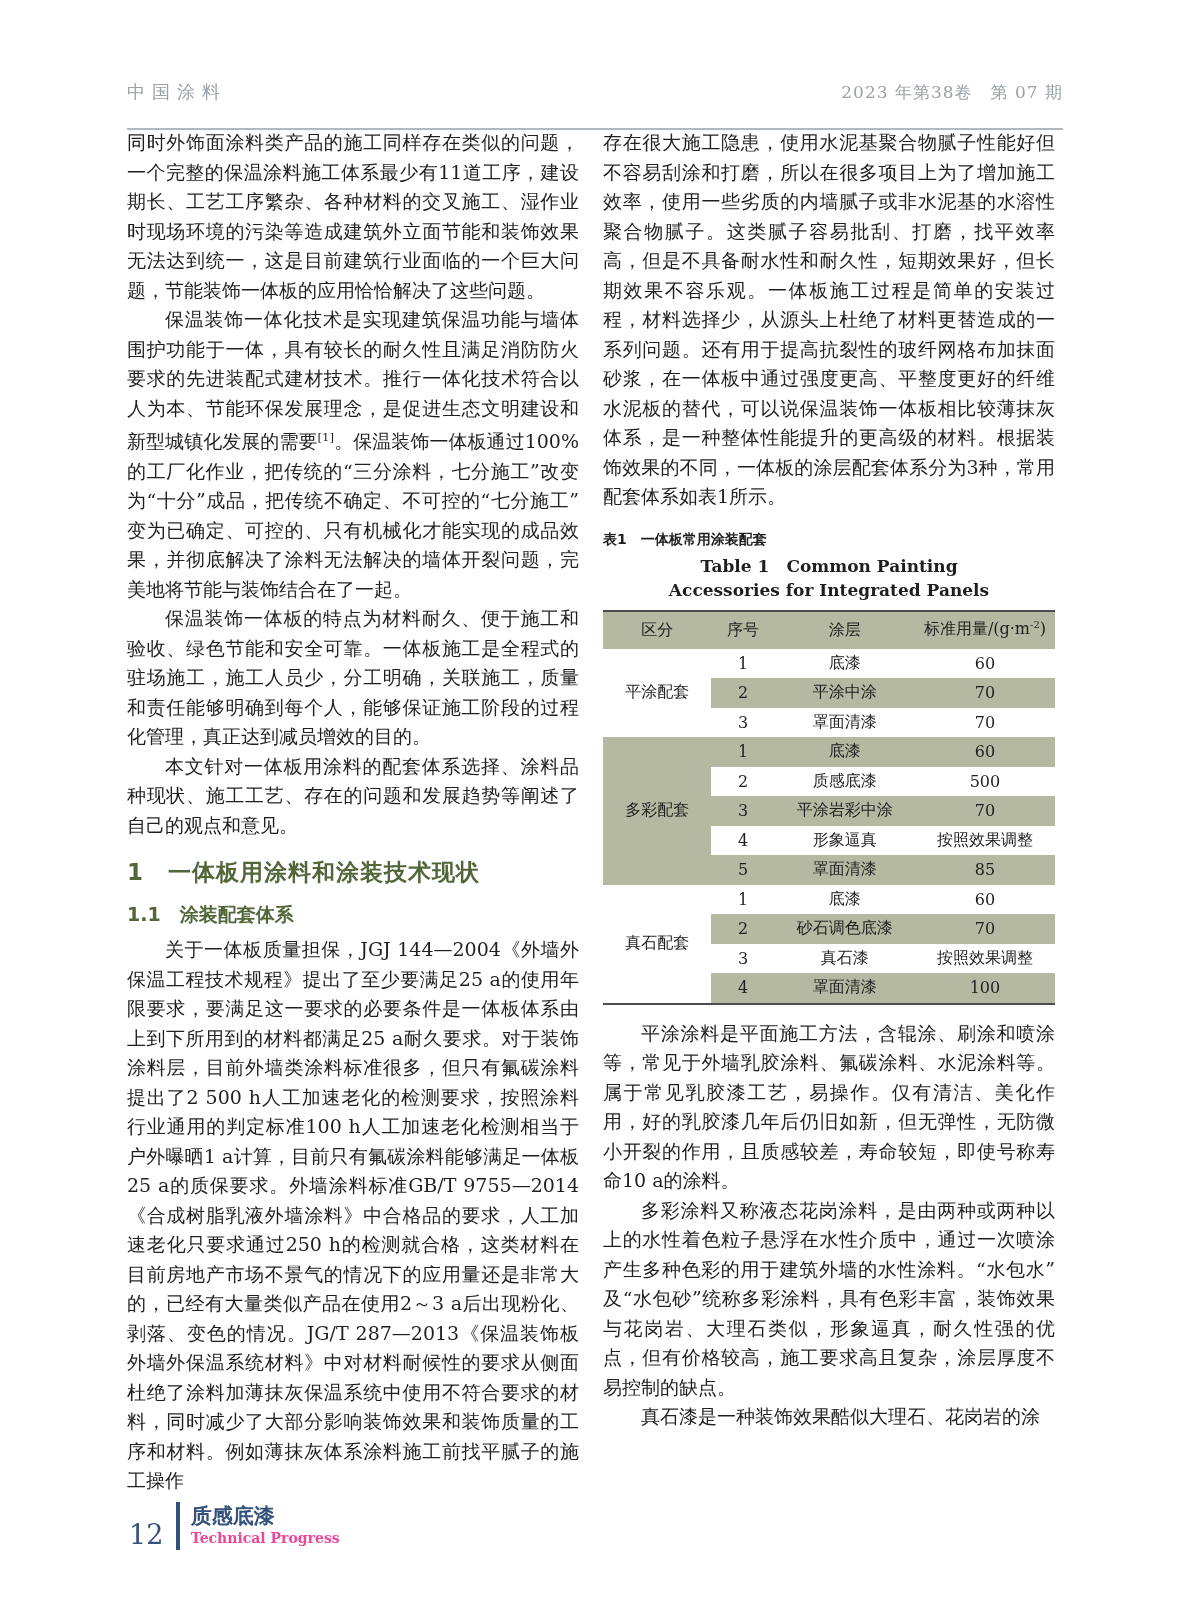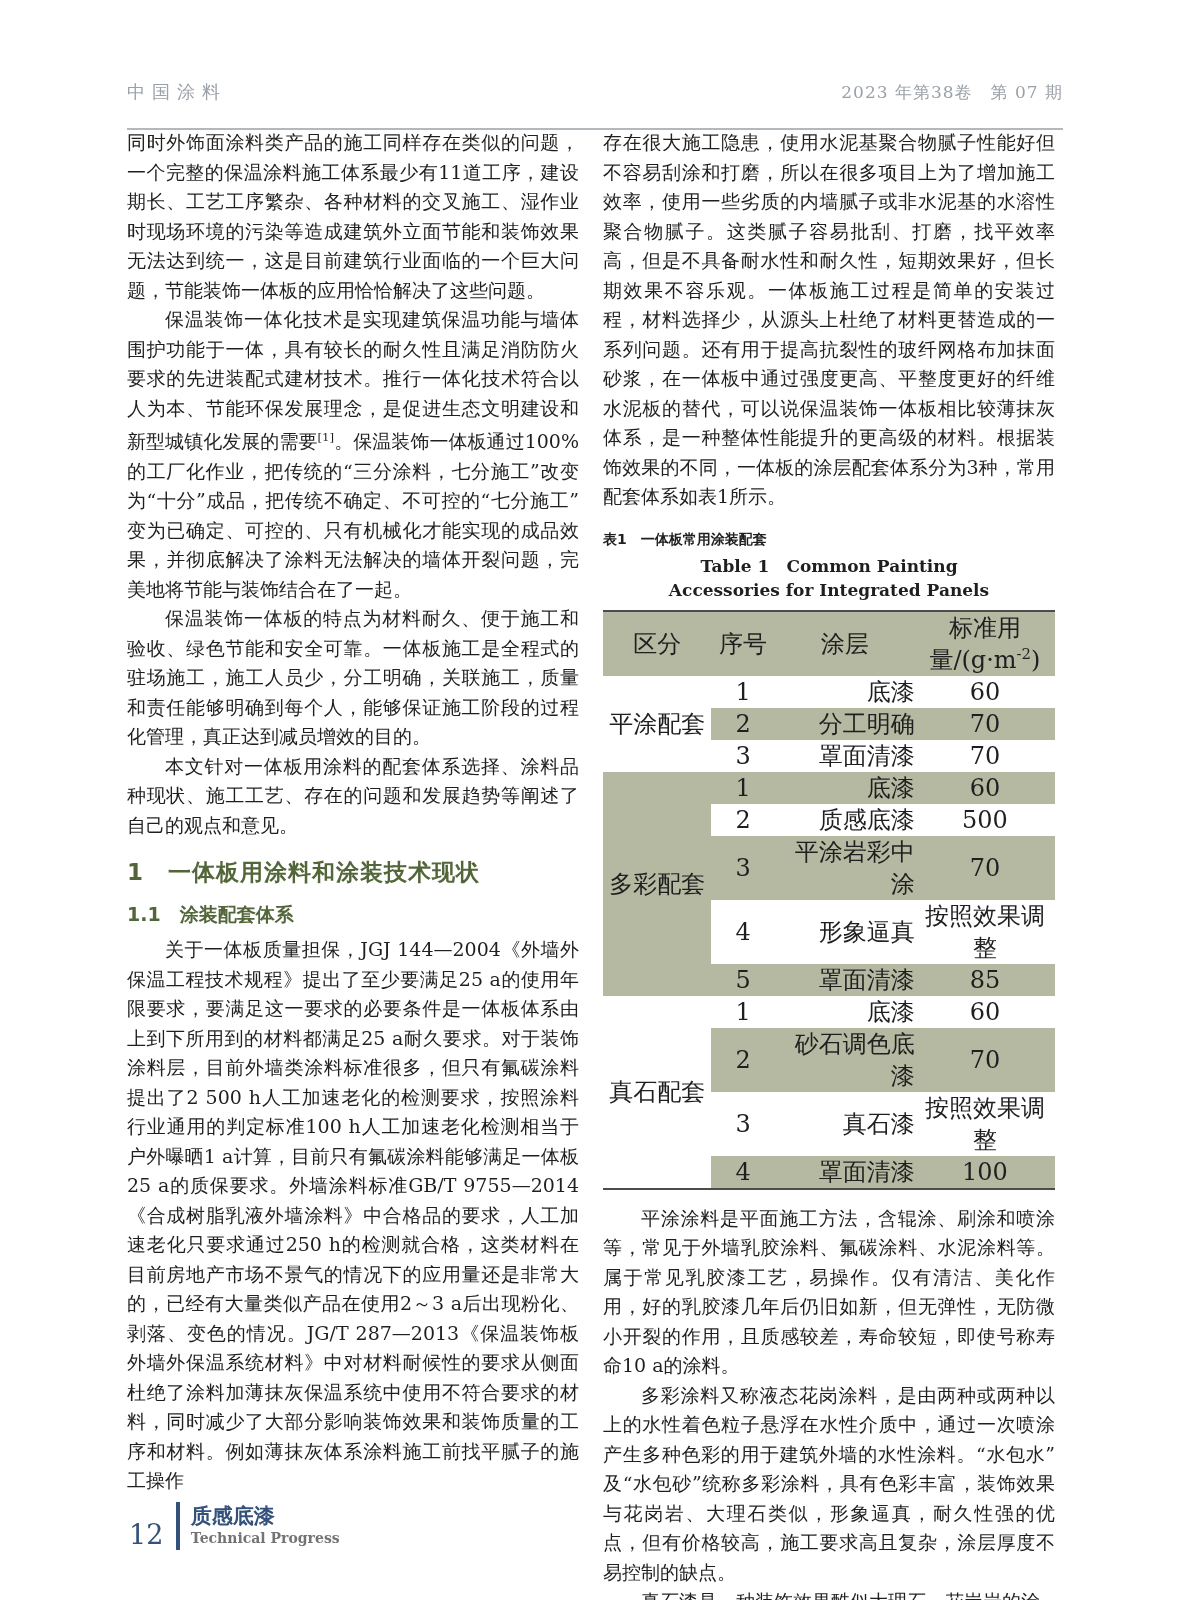--- a/index.html
+++ b/index.html
@@ -66,52 +66,52 @@
   }
   .tbl-caption-en{
     font-weight:bold;font-size:17px;text-align:center;
     line-height:24px;max-width:372px;margin:2px auto 8px auto;
   }
   table.data-table{
     width:100%;
     border-collapse:collapse;
     border-top:2px solid #4c4c4c;
     border-bottom:2px solid #4c4c4c;
-    font-size:24px;
+    font-size:16px;
     margin:4px 0 14px 0;
   }
   table.data-table th{
     background:var(--table-shade);
     font-weight:normal;height:37px;
     text-align:center;padding:0 2px;
   }
   table.data-table td{height:29.5px;padding:0;}
   table.data-table td.shaded{background:var(--table-shade);}
   td.group-cell{text-align:center;}
   td.seq{text-align:center;}
-  td.coat{text-align:right;padding-left:12px;}
+  td.coat{text-align:center;padding-left:12px;}
   td.usage{text-align:center;}
   
   .page-footer{
     position:absolute;left:129px;bottom:50px;
     display:flex;align-items:center;
   }
   .pg-num{
     font-size:27px;color:var(--footer-navy);
     margin-right:13px;align-self:flex-end;line-height:30px;
   }
   .footer-bar{
     width:3.5px;height:48px;background:var(--footer-navy);margin-right:11px;
   }
   .footer-sec-zh{
     font-family:"DejaVu Sans","Liberation Sans",sans-serif;
     font-weight:bold;font-size:21px;color:var(--footer-navy);line-height:25px;
   }
   .footer-sec-en{
-    font-size:14px;color:#737373;font-weight:bold;line-height:19px;
+    font-size:14px;color:#ec4899;font-weight:bold;line-height:19px;
   }
 </style>
 </head>
 <body>
 
 <div class="page">
 
   <div class="page-header">
     <span class="journal-name">中国涂料</span>
     <span class="issue-info">2023 年第38卷　第 07 期</span>
@@ -148,21 +148,21 @@
           </thead>
           <tbody>
             <tr>
               <td class="group-cell" rowspan="3">平涂配套</td>
               <td class="seq">1</td>
               <td class="coat">底漆</td>
               <td class="usage">60</td>
             </tr>
             <tr>
               <td class="seq shaded">2</td>
-              <td class="coat shaded">分工明确</td>
+              <td class="coat shaded">平涂中涂</td>
               <td class="usage shaded">70</td>
             </tr>
             <tr>
               <td class="seq">3</td>
               <td class="coat">罩面清漆</td>
               <td class="usage">70</td>
             </tr>
             <tr>
               <td class="group-cell shaded" rowspan="5">多彩配套</td>
               <td class="seq shaded">1</td>

